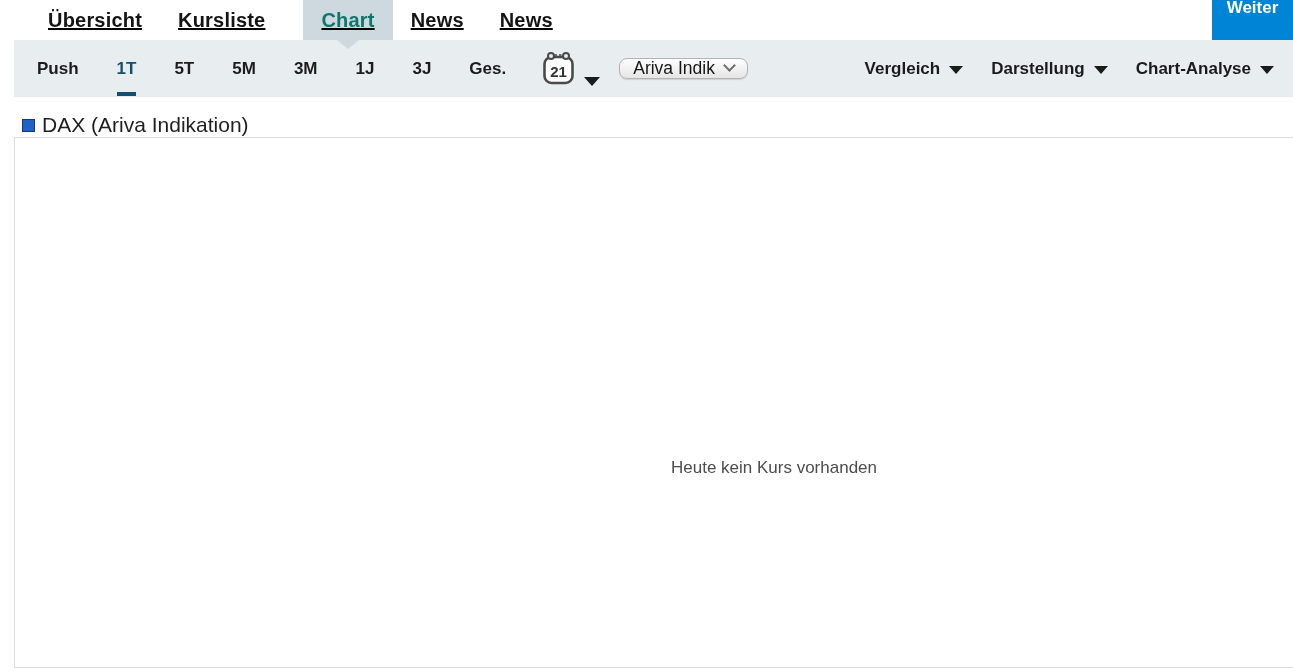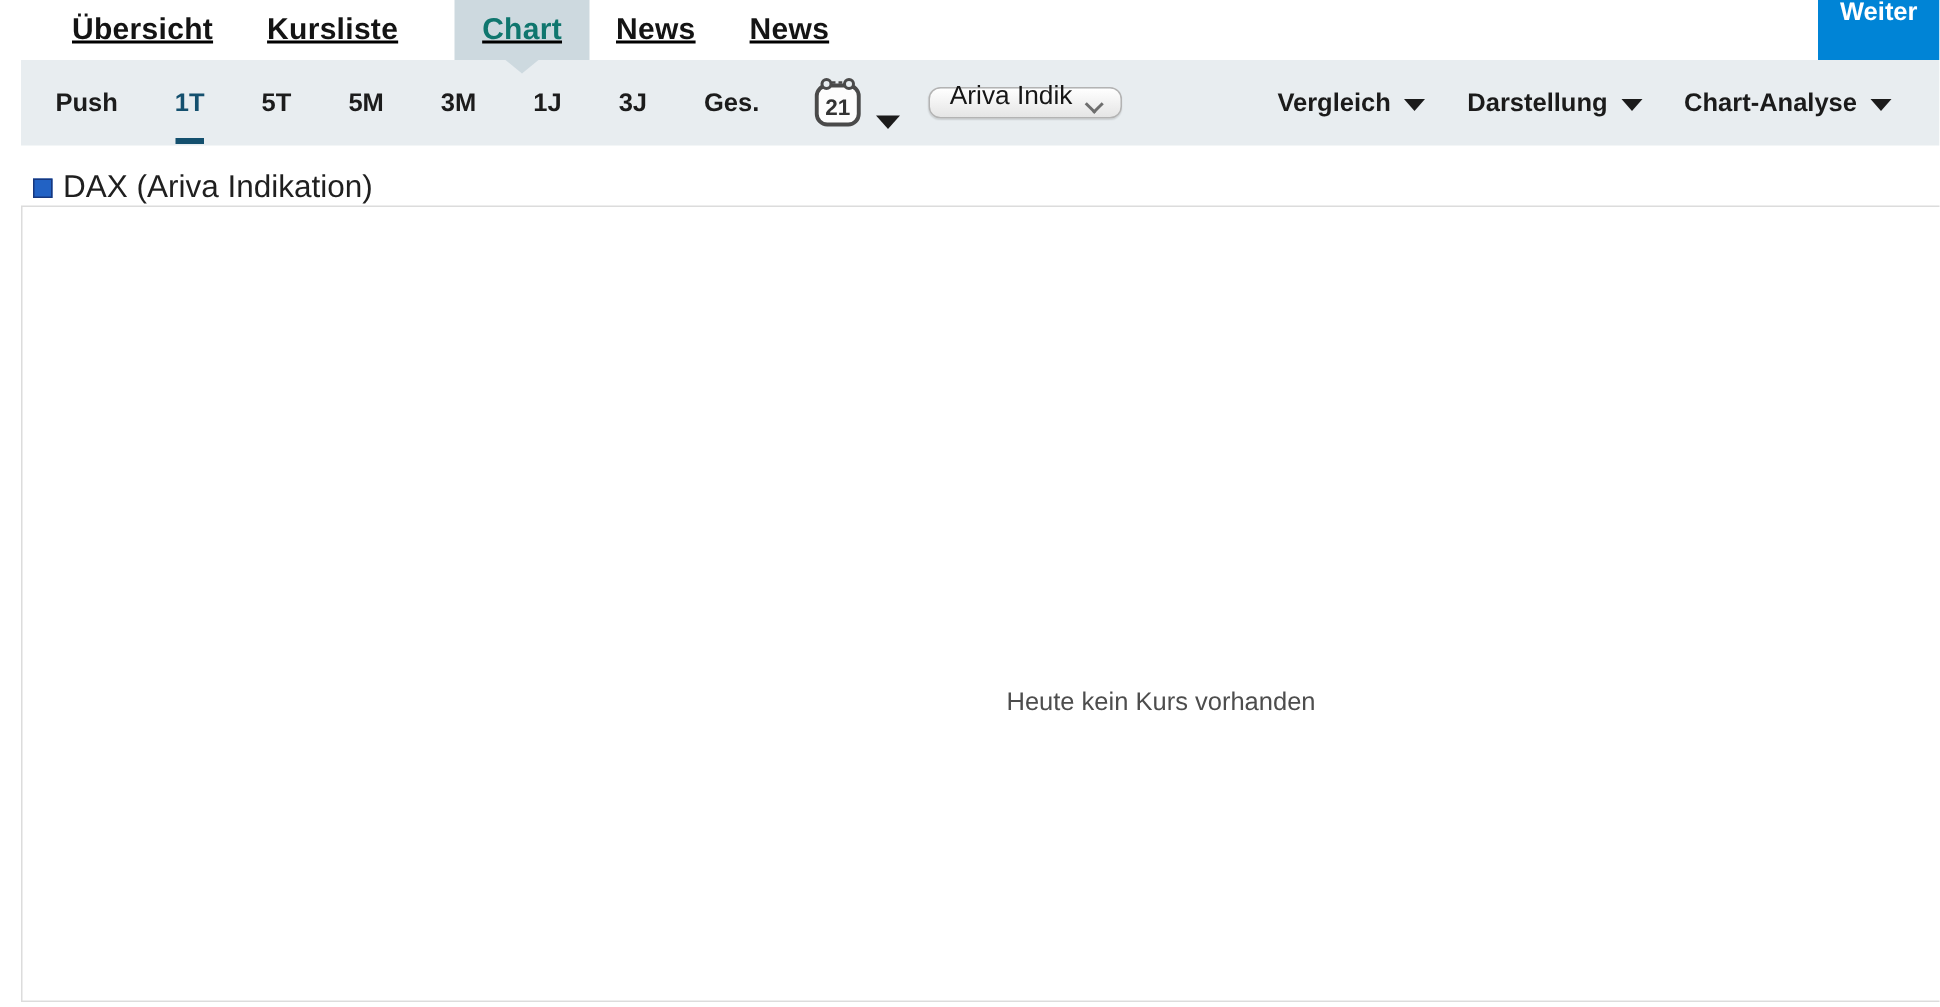--- a/index.html
+++ b/index.html
@@ -80,34 +80,34 @@
   }
 
   .select-btn {
     margin-left: 19px;
     height: 21px;
     padding: 4px 13px;
     border: 1px solid #b3b3b3;
     border-radius: 8px;
     background: linear-gradient(#ffffff, #e5e5e5);
     box-shadow: 0 1px 1px rgba(0,0,0,.12);
-    display: flex; align-items: flex-end; gap: 10px;
+    display: flex; align-items: center; gap: 10px;
     font-family: inherit; font-size: 17.5px; font-weight: 400; color: #161616;
     cursor: pointer;
     white-space: nowrap;
   }
   .chev-down {
     width: 9px; height: 9px;
     border-right: 2.5px solid #6e6e6e;
     border-bottom: 2.5px solid #6e6e6e;
     transform: rotate(45deg);
     margin-top: -6px;
   }
 
-  .menu-group { margin-left: auto; display: flex; align-items: center; padding-right: 18px; }
+  .menu-group { margin-left: auto; display: flex; align-items: center; padding-right: 5px; }
   .menu-item {
     display: flex; align-items: center; gap: 9px;
     padding: 0 14px;
     font-size: 17px; font-weight: 700; color: #1b1b1b;
     cursor: pointer;
     white-space: nowrap;
   }
   .menu-arrow {
     width: 0; height: 0;
     border-left: 7px solid transparent;

